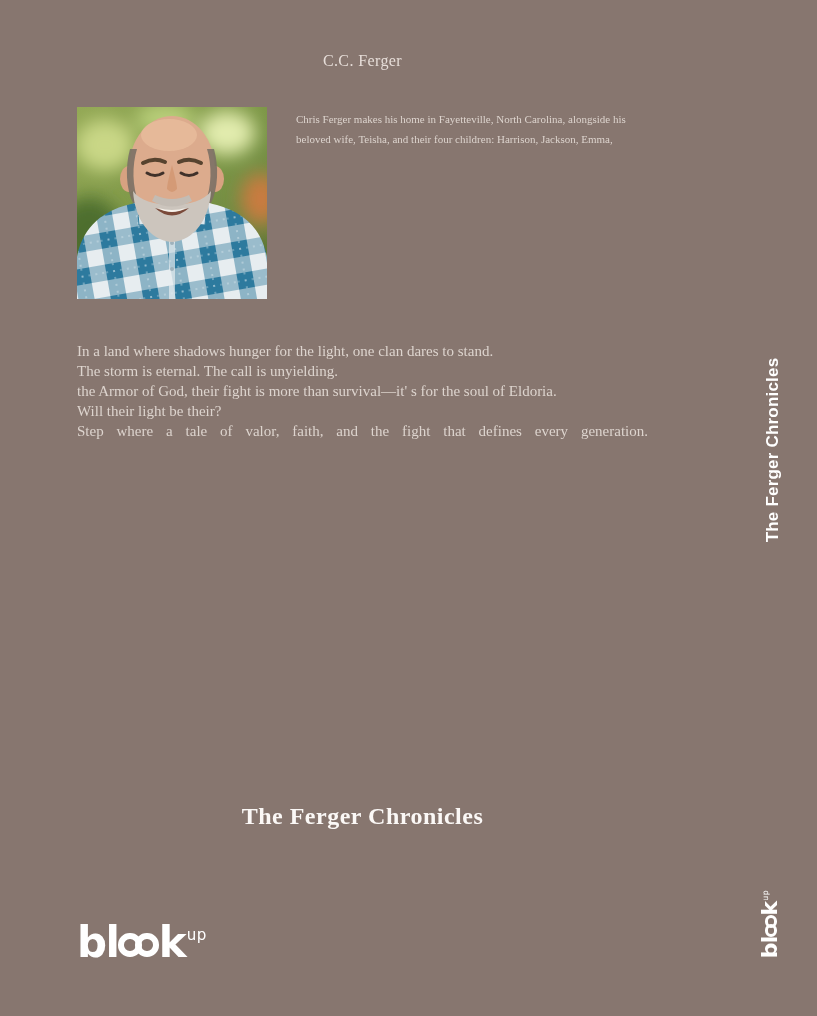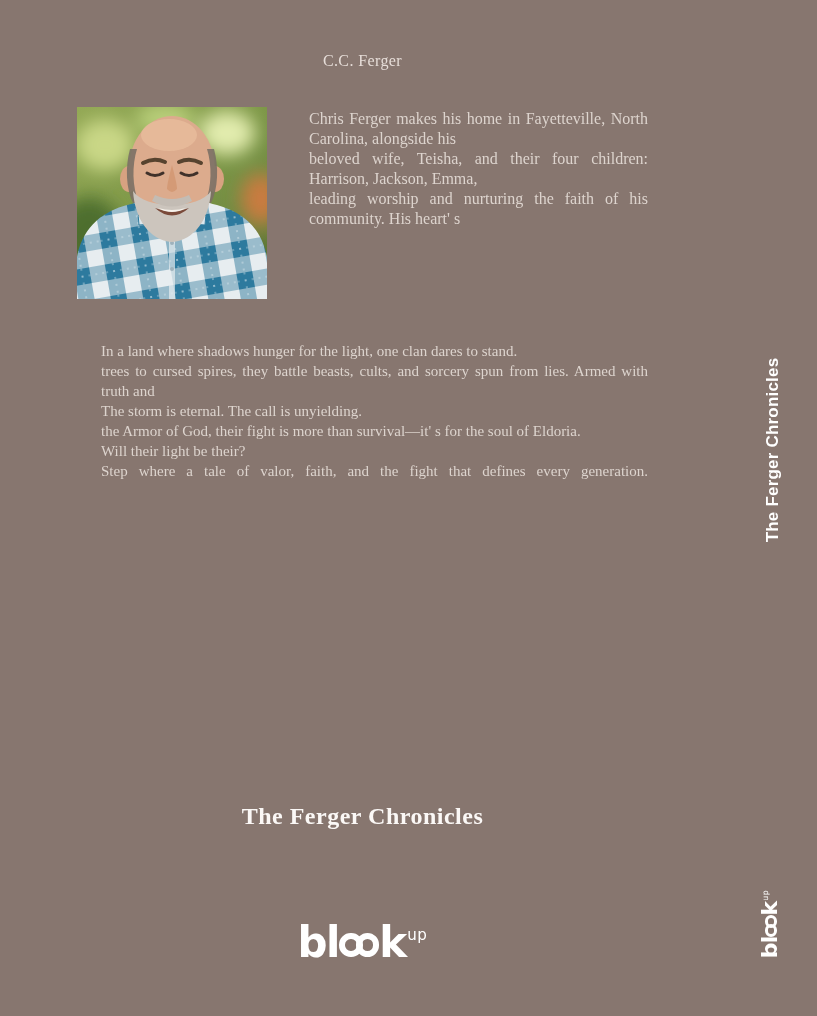--- a/index.html
+++ b/index.html
@@ -24,34 +24,34 @@
   }
 
   
   .author-row {
     position: absolute; top: 107px; left: 77px; width: 571px;
     display: flex; align-items: flex-start;
   }
   .photo-frame { width: 190px; height: 192px; flex: none; overflow: hidden; }
   .photo-frame svg { display: block; }
   .bio {
-    margin-left: 42px; flex: 1;
-    font-size: 16px; line-height: 20px;
+    margin-left: 29px; flex: 1;
+    font-size: 11px; line-height: 20px;
     color: #ddd4ce;
     padding-top: 2px;
   }
   .bio .line { text-align: justify; }
 
   
   .description {
     position: absolute; top: 341px; left: 77px; width: 571px;
     font-size: 15px; line-height: 20px;
     color: #ddd4ce;
   }
-  .description .line { text-align: justify; margin-left: 24px; }
+  .description .line { text-align: justify; }
   .description .line.stretch-last { text-align-last: justify; }
 
   
   .back-title {
     position: absolute; top: 803px; left: 77px; width: 571px;
     text-align: center;
     font-family: "Liberation Serif", serif;
     font-weight: bold; font-size: 24px; letter-spacing: 0.5px;
     color: #fbf8f6;
   }
@@ -75,21 +75,20 @@
   }
   .blook .ring + .ring { margin-left: -0.16em; }
   .blook .up {
     display: inline-block;
     font-size: 0.36em; font-weight: normal;
     letter-spacing: 0.5px;
     position: relative; top: -1.15em; margin-left: 0.1em;
   }
   .back-logo {
     position: absolute; top: 922px; left: 77px; width: 571px;
-    text-align: center;
   }
 
   
   .spine-title {
     position: absolute; left: 663px; top: 438px;
     width: 220px; height: 24px; line-height: 24px;
     transform: rotate(-90deg);
     text-align: center;
     font-family: "Liberation Sans", sans-serif;
     font-weight: bold; font-size: 17px; letter-spacing: 0.2px;
@@ -168,27 +167,25 @@
           <path d="M70,66 Q78,71 86,66" stroke="#40312a" stroke-width="3" fill="none" stroke-linecap="round"></path>
           <path d="M104,66 Q112,71 120,66" stroke="#40312a" stroke-width="3" fill="none" stroke-linecap="round"></path>
           <path d="M95,58 C92,70 90,78 90,82 Q95,88 100,82 C100,78 98,70 95,58 Z" fill="#d49a76"></path>
         </g>
       </svg>
     </div>
 
     <div class="bio">
       <div class="line">Chris Ferger makes his home in Fayetteville, North Carolina, alongside his</div>
       <div class="line">beloved wife, Teisha, and their four children: Harrison, Jackson, Emma,</div>
-      <div class="line">leading worship and nurturing the faith of his community. His heart' s</div>
     </div>
   </div>
 
   <div class="description">
     <div class="line">In a land where shadows hunger for the light, one clan dares to stand.</div>
-    <div class="line">trees to cursed spires, they battle beasts, cults, and sorcery spun from lies. Armed with truth and</div>
     <div class="line">The storm is eternal. The call is unyielding.</div>
     <div class="line">the Armor of God, their fight is more than survival—it' s for the soul of Eldoria.</div>
     <div class="line">Will their light be their?</div>
     <div class="line stretch-last">Step where a tale of valor, faith, and the fight that defines every generation.</div>
   </div>
 
   <div class="back-title">The Ferger Chronicles</div>
 
   <div class="back-logo">
     <span class="blook"><span>bl</span><span class="ring"></span><span class="ring"></span><span>k</span><span class="up">up</span></span>

